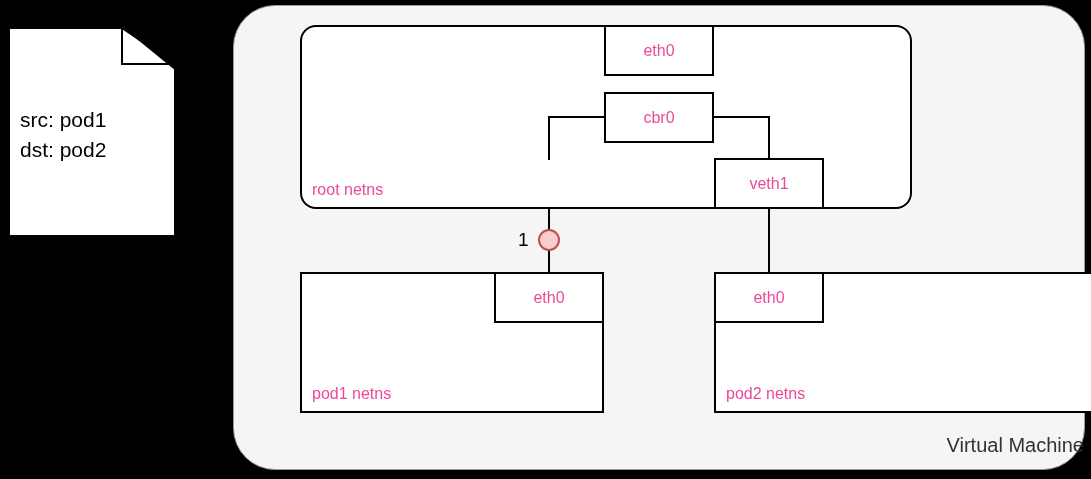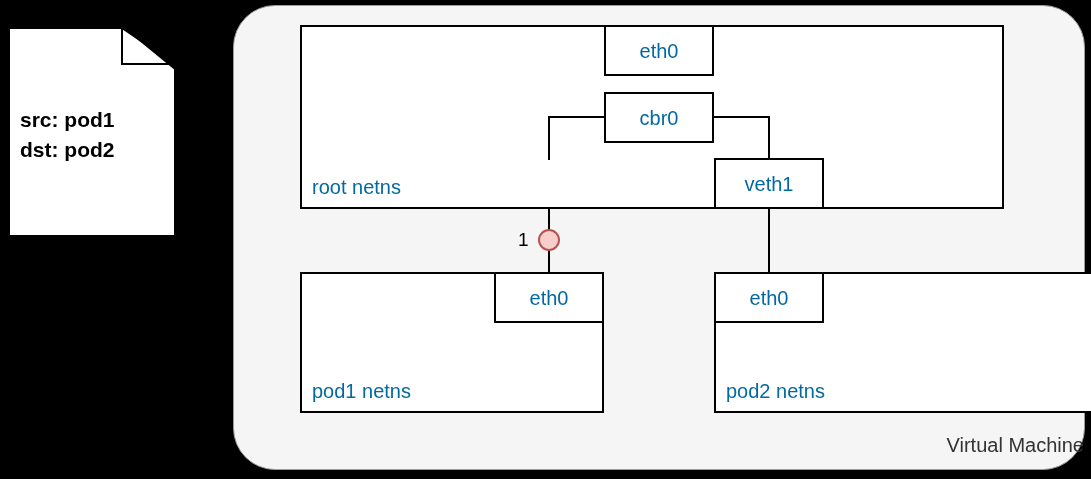--- a/index.html
+++ b/index.html
@@ -16,21 +16,20 @@
     overflow: hidden;
   }
 
   
   .note {
     position: absolute;
     left: 8px;
     top: 27px;
     width: 168px;
     height: 210px;
-    font-weight: bold;
   }
   .note-body {
     position: absolute;
     inset: 0;
     background: #ffffff;
     clip-path: polygon(0 0, 68% 0, 100% 21%, 100% 100%, 0 100%);
     border: 0;
   }
   .note-outline {
     position: absolute;
@@ -72,22 +71,22 @@
 
   
   .box {
     position: absolute;
     background: #ffffff;
     border: 2px solid #000000;
     box-sizing: border-box;
   }
   .box-label {
     position: absolute;
-    color: #0369a1;
-    font-size: 20px;
+    color: #ec4899;
+    font-size: 16px;
     white-space: nowrap;
   }
   
   .node .box-label {
     left: 0;
     right: 0;
     top: 50%;
     transform: translateY(-50%);
     text-align: center;
   }
@@ -135,21 +134,21 @@
       <path d="M114,1 L114,37 L167,37" fill="none" stroke="#000000" stroke-width="2"></path>
     </svg>
     <div class="note-text">src: pod1
 dst: pod2</div>
   </div>
 
   <div class="vm">
     <div class="vm-label">Virtual Machine</div>
   </div>
 
-  <div class="box ns" style="left:300px; top:25px; width:704px; height:184px;">
+  <div class="box ns" style="left:300px; top:25px; width:612px; height:184px;border-radius:16px;">
     <div class="box-label">root netns</div>
   </div>
 
   <div class="box ns" style="left:300px; top:272px; width:304px; height:141px;">
     <div class="box-label">pod1 netns</div>
   </div>
 
   <div class="box ns" style="left:714px; top:272px; width:413px; height:141px;">
     <div class="box-label">pod2 netns</div>
   </div>

